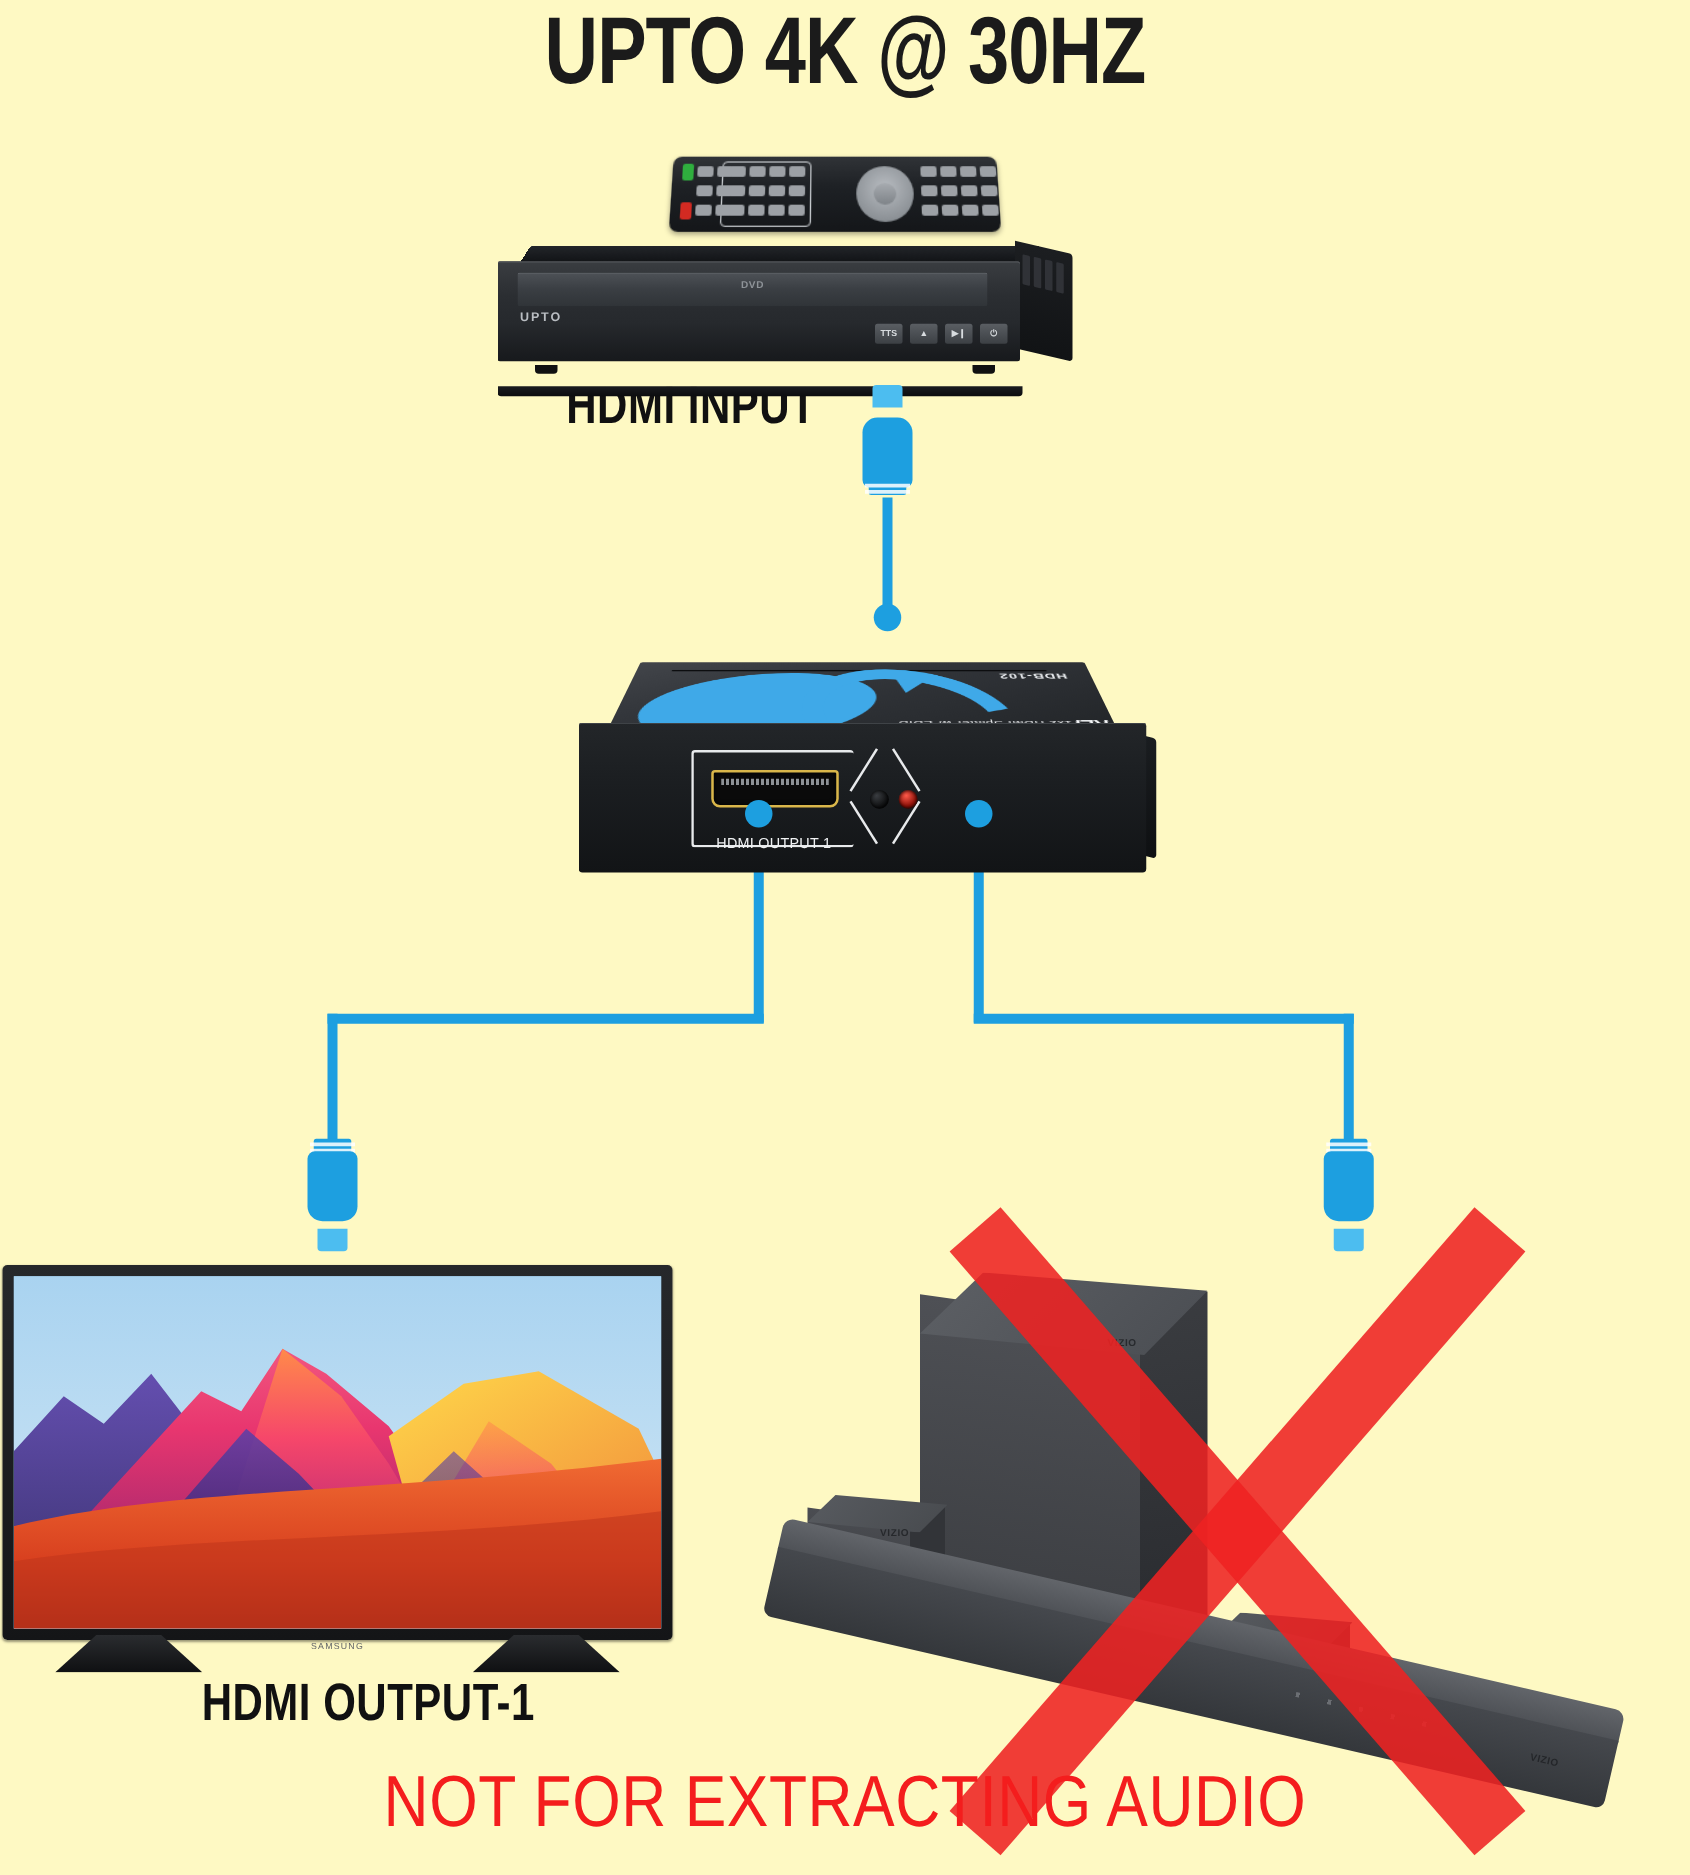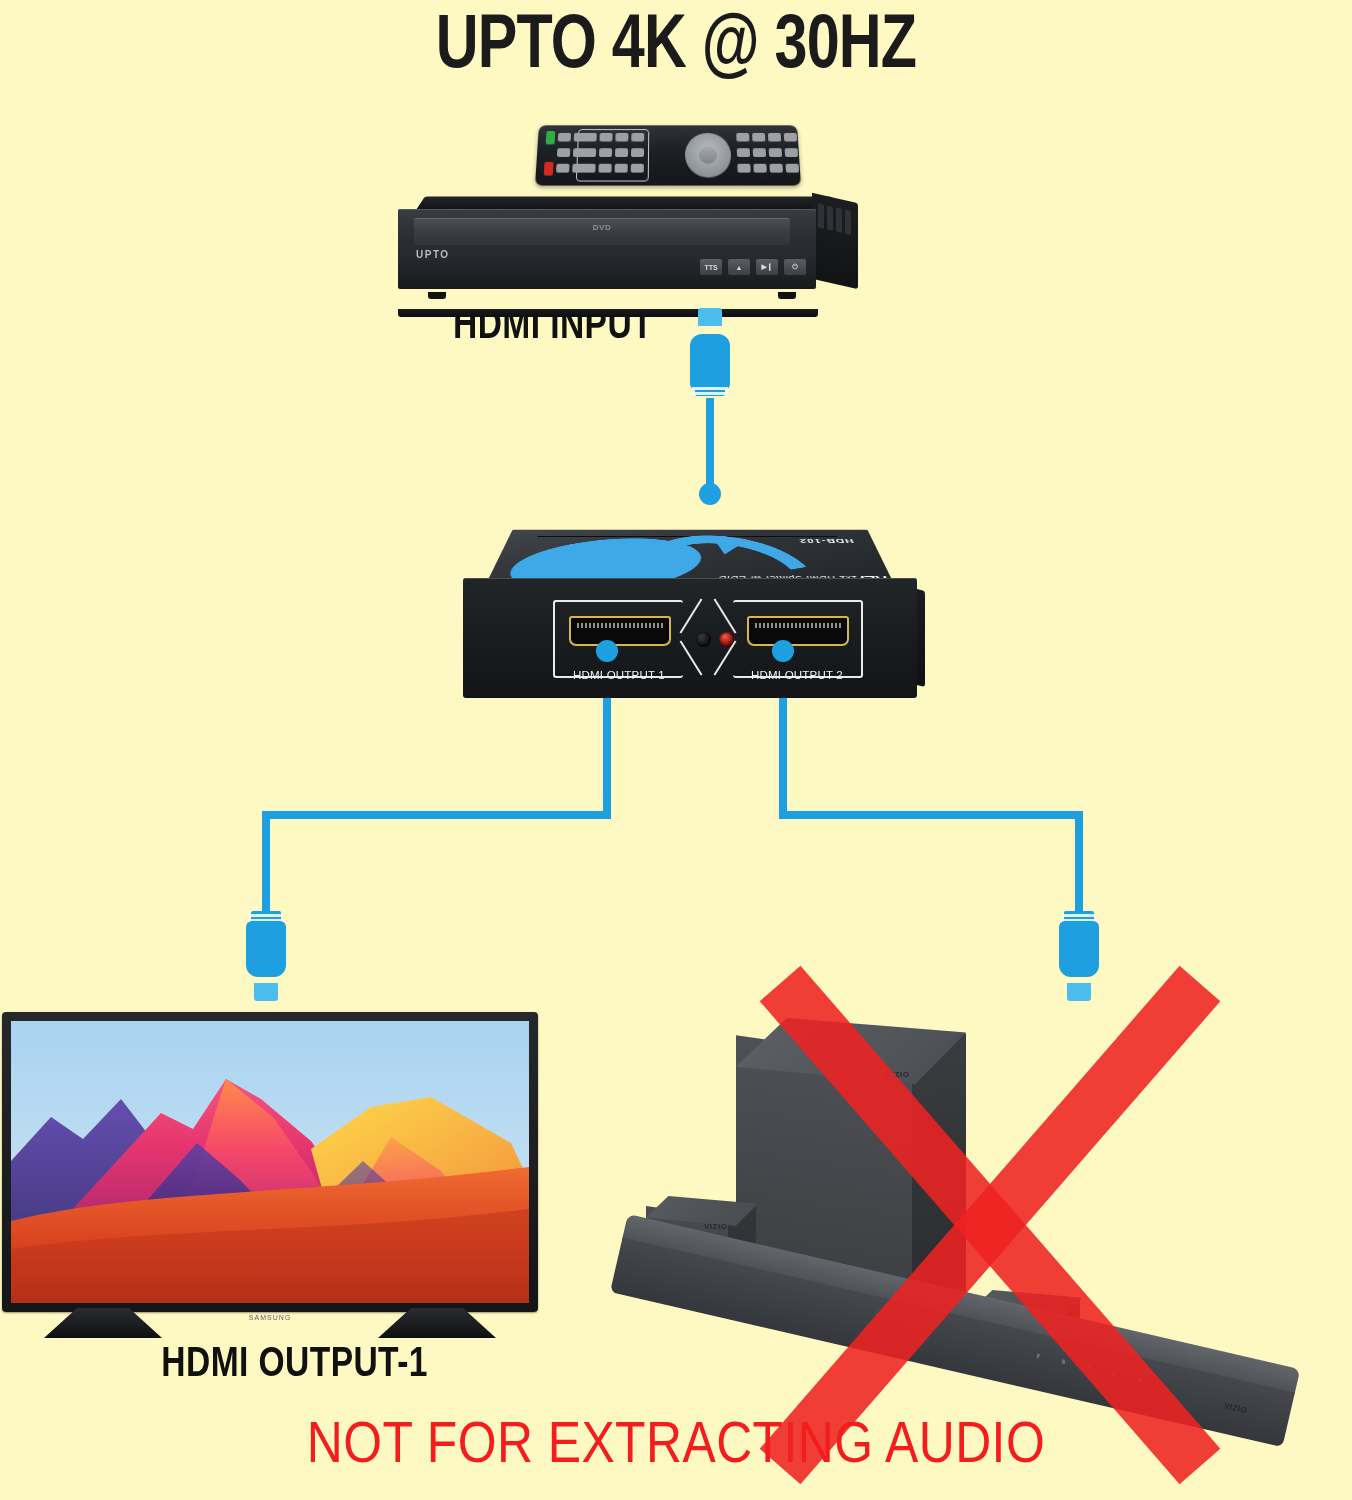--- a/index.html
+++ b/index.html
@@ -354,24 +354,20 @@
           <div class="portlabel">HDMI OUTPUT 1</div>
         </div>
         <div class="xdivider">
           <i style="left:4px;top:-4px;transform:rotate(32deg);"></i>
           <i style="left:38px;top:-4px;transform:rotate(-32deg);"></i>
           <i style="left:4px;top:38px;transform:rotate(-32deg);"></i>
           <i style="left:38px;top:38px;transform:rotate(32deg);"></i>
         </div>
         <div class="led" style="left:143px;"></div>
         <div class="led on" style="left:166px;"></div>
-        <div class="portbox r">
-          <div class="hdmiport"></div>
-          <div class="portlabel">HDMI OUTPUT 2</div>
-        </div>
       </div>
     </div>
   </div>
 
   <div class="plugdot abs" style="left:596px;top:640px;"></div>
   <div class="wire abs" style="left:603px;top:650px;width:8px;height:168px;"></div>
   <div class="wire abs" style="left:262px;top:811px;width:349px;height:8px;"></div>
   <div class="wire abs" style="left:262px;top:811px;width:8px;height:110px;"></div>
   <div class="hdmiplug abs" style="left:244px;top:905px;">
     <div class="collar"></div>

